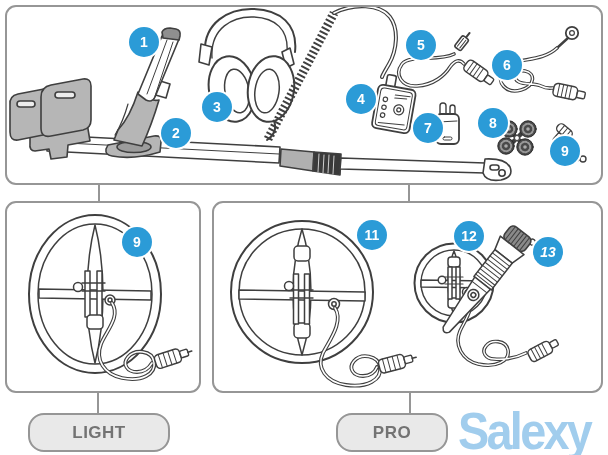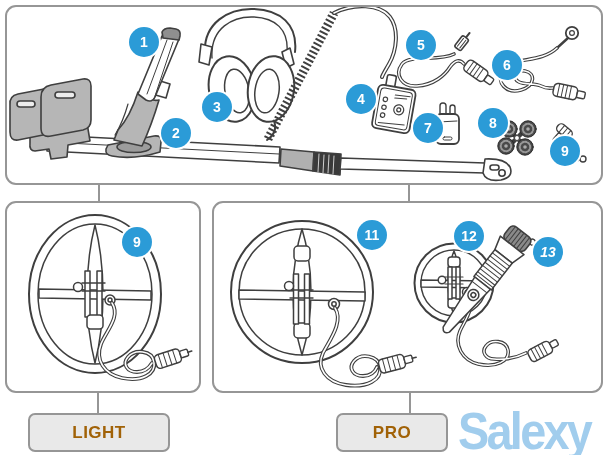--- a/index.html
+++ b/index.html
@@ -4,23 +4,23 @@
 <style>
   html,body{margin:0;padding:0;background:#fff;}
   .stage{position:relative;width:608px;height:455px;background:#fff;overflow:hidden;
          font-family:"Liberation Sans",sans-serif;}
   .box{position:absolute;border:2px solid #969696;border-radius:11px;background:#fff;box-sizing:border-box;}
   .box-kit{left:5px;top:5px;width:598px;height:180px;}
   .box-light{left:5px;top:201px;width:196px;height:192px;}
   .box-pro{left:212px;top:201px;width:391px;height:192px;}
   .box svg{position:absolute;left:0;top:0;}
   .connector{position:absolute;width:2px;background:#969696;}
-  .pill{position:absolute;height:39px;border:2px solid #969696;border-radius:7px;background:#e9e9e9;
+  .pill{position:absolute;height:39px;border:2px solid #969696;border-radius:16px;background:#e9e9e9;
         box-sizing:border-box;display:flex;align-items:center;justify-content:center;
-        font-weight:bold;font-size:17px;letter-spacing:.5px;color:#a16207;}
+        font-weight:bold;font-size:17px;letter-spacing:.5px;color:#737373;}
   .pill-light{left:28px;top:413px;width:142px;}
   .pill-pro{left:336px;top:413px;width:112px;}
   .badge{position:absolute;width:30px;height:30px;border-radius:50%;background:#2B9BD7;
          box-shadow:0 0 0 2px #fff;color:#fff;font-weight:bold;font-size:14px;
          display:flex;align-items:center;justify-content:center;z-index:10;}
   .watermark{position:absolute;left:458px;top:401px;font-size:52px;font-weight:bold;
              letter-spacing:-3px;color:#3D97DB;opacity:.48;transform:scaleX(.9);
              transform-origin:left top;z-index:20;white-space:nowrap;}
 </style>
 </head>

